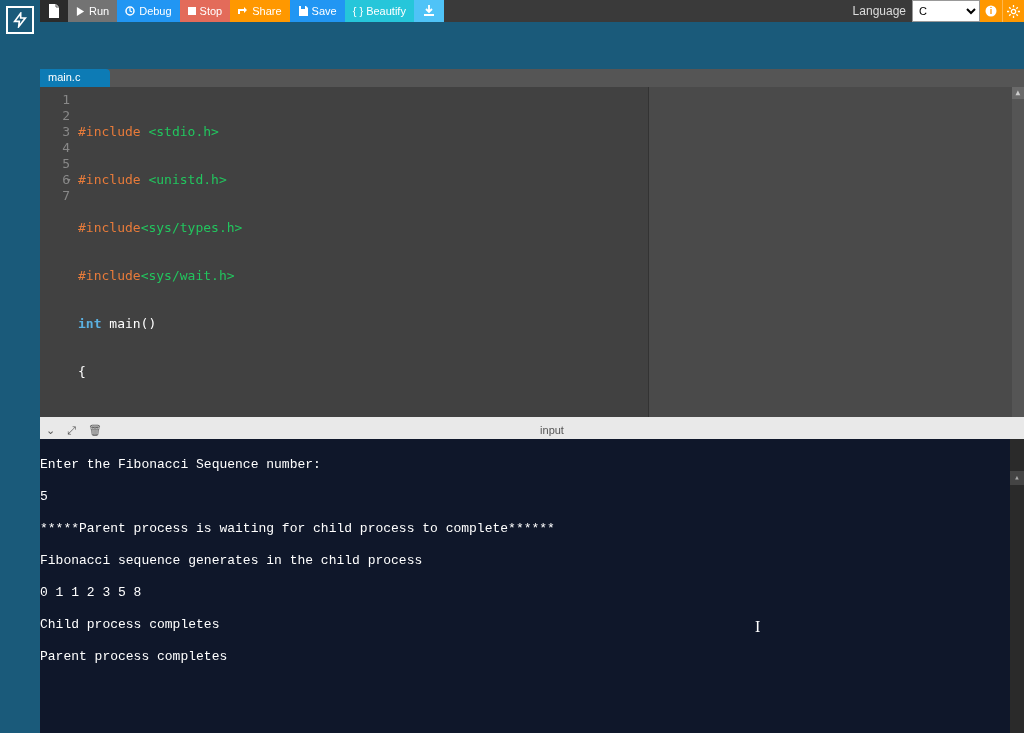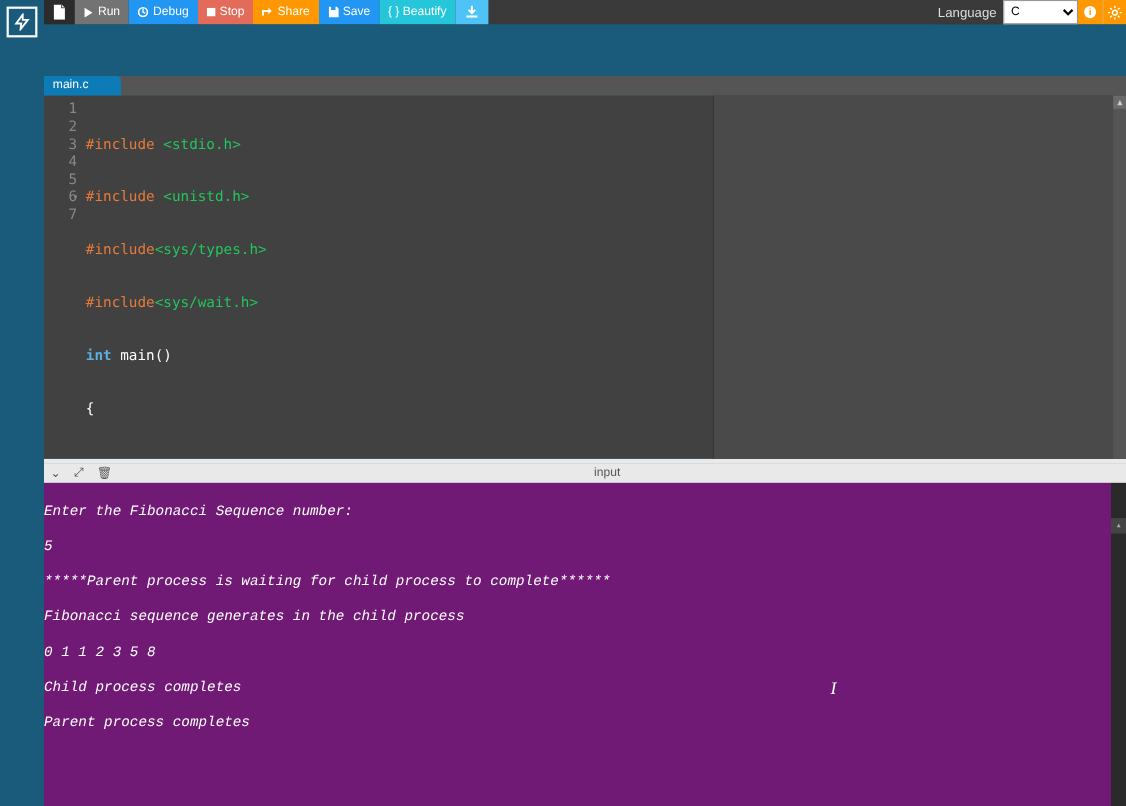--- a/index.html
+++ b/index.html
@@ -46,21 +46,21 @@
 .fold { position:absolute; left:26px; color:#888; font-size:9px;}
 .editor-scrollbar { width:12px; background:#555;}
 .editor-scrollbar-up { height:12px; background:#6a6a6a; display:flex; align-items:center; justify-content:center; font-size:8px; color:#ccc;}
 .editor-rightpane { width:364px; background:#4a4a4a; flex-shrink:0; border-left:1px solid #333;}
 
 .divider { height:4px; background:#e9e9e9; cursor:row-resize;}
 .console-toolbar { height:18px; background:#e9e9e9; display:flex; align-items:center; padding:0 6px; gap:12px; position:relative;}
 .ctb-icon { color:#555; font-size:11px; cursor:pointer;}
 .console-title { position:absolute; left:50%; transform:translateX(-50%); font-size:11px; color:#555;margin-left:20px;}
 
-.console { flex:1; background:#701a75; color:#fff; font-family:'Courier New',monospace; font-size:13px; line-height:16px; padding:2px 0 0 0; white-space:pre; overflow:hidden; position:relative;font-style:italic;}
+.console { flex:1; background:#0f172a; color:#fff; font-family:'Courier New',monospace; font-size:13px; line-height:16px; padding:2px 0 0 0; white-space:pre; overflow:hidden; position:relative;}
 .console .cline { padding:0; height:16px;}
 .console-sb { position:absolute; right:0; top:0; width:14px; height:100%; background:#2a2a2a;}
 .console-sb-up { height:14px; background:#444; color:#aaa; font-size:9px; display:flex; align-items:center; justify-content:center;}
 .cursor-i { position:absolute; left:715px; top:180px; color:#fff; font-family:serif; font-size:16px;}
 
 .ico { display:inline-flex; align-items:center; justify-content:center;}
 </style>
 </head>
 <body>
 

